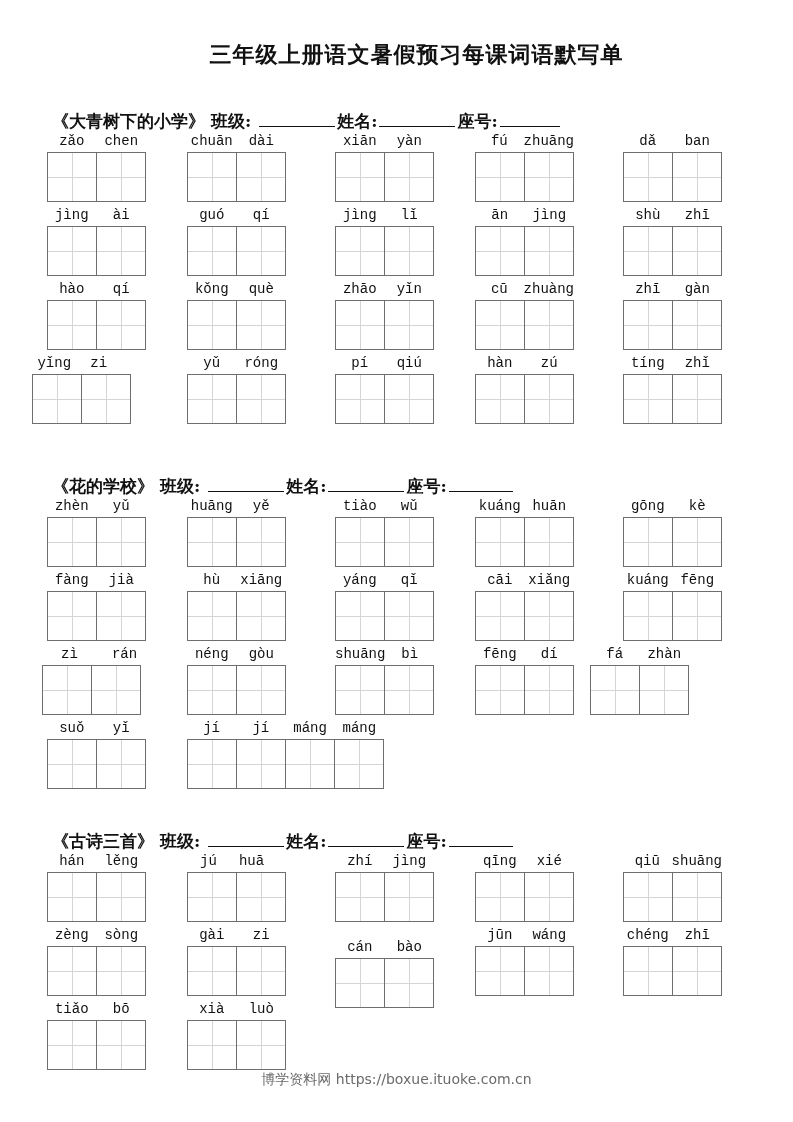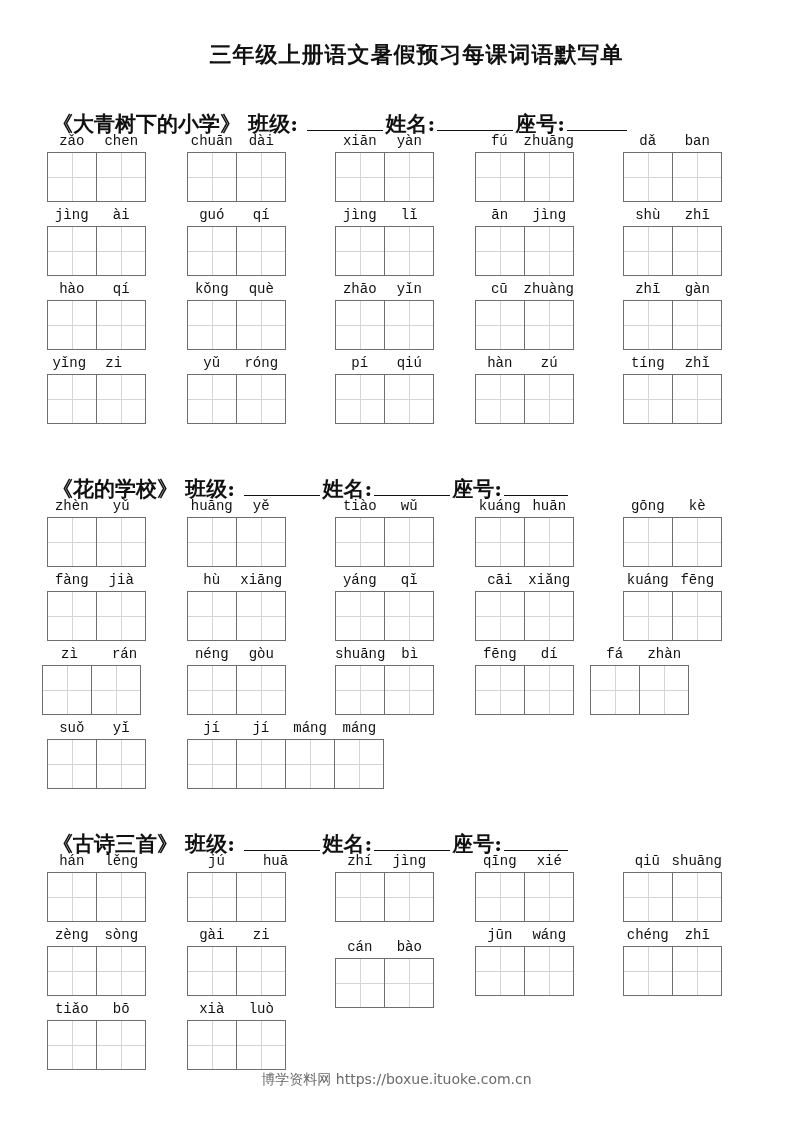--- a/index.html
+++ b/index.html
@@ -2,21 +2,21 @@
 <html><head>
 <meta charset="utf-8">
 <style>
   html, body { margin:0; padding:0; background:#ffffff; }
   body { width:793px; height:1122px; position:relative; overflow:hidden;
          font-family:"DejaVu Serif", serif; color:#111; }
   .title { position:absolute; top:40px; left:0; width:793px; text-align:center;
            font-family:"DejaVu Sans", sans-serif; font-weight:bold; font-size:22px;
            letter-spacing:1px; padding-left:40px; box-sizing:border-box; }
   .section-head { position:absolute; left:52px; font-family:"DejaVu Serif", serif;
-                  font-weight:bold; font-size:21px; white-space:nowrap; }
+                  font-weight:bold; font-size:17px; white-space:nowrap; }
   .section-head .blank { display:inline-block; border-bottom:1.5px solid #111;
                   height:16px; vertical-align:baseline; margin:0 2px; }
   .word { position:absolute; }
   .pinyin { position:absolute; top:0; left:0; width:100%; display:flex;
             font-family:"Liberation Mono","DejaVu Sans Mono", monospace; font-size:14px;
             height:18px; line-height:18px; }
   .pinyin span { flex:1; text-align:center; }
   .boxes { position:absolute; top:20px; left:0; display:flex; }
   .cell { width:50px; height:50px; border:1px solid #6e6e6e; box-sizing:border-box;
           position:relative; margin-left:-1px; background:#fff; }
@@ -178,21 +178,21 @@
     <div class="word" style="top: 280px; left: 623px; width: 99px; height: 72px;">
       <div class="pinyin">
         <span>zhī</span>
         <span>gàn</span>
       </div>
       <div class="boxes">
         <div class="cell"></div>
         <div class="cell"></div>
       </div>
     </div>
-    <div class="word" style="top: 354px; left: 47px; width: 89px; height: 72px;">
+    <div class="word" style="top: 354px; left: 32px; width: 89px; height: 72px;">
       <div class="pinyin">
         <span>yǐng</span>
         <span>zi</span>
       </div>
       <div class="boxes">
         <div class="cell"></div>
         <div class="cell"></div>
       </div>
     </div>
     <div class="word" style="top: 354px; left: 187px; width: 99px; height: 72px;">
@@ -414,21 +414,21 @@
     <div class="word" style="top: 852px; left: 47px; width: 99px; height: 72px;">
       <div class="pinyin">
         <span>hán</span>
         <span>lěng</span>
       </div>
       <div class="boxes">
         <div class="cell"></div>
         <div class="cell"></div>
       </div>
     </div>
-    <div class="word" style="top: 852px; left: 187px; width: 86px; height: 72px; padding-left: 32px;">
+    <div class="word" style="top: 852px; left: 187px; width: 86px; height: 72px;">
       <div class="pinyin">
         <span>jú</span>
         <span>huā</span>
       </div>
       <div class="boxes">
         <div class="cell"></div>
         <div class="cell"></div>
       </div>
     </div>
     <div class="word" style="top: 852px; left: 335px; width: 99px; height: 72px;">

